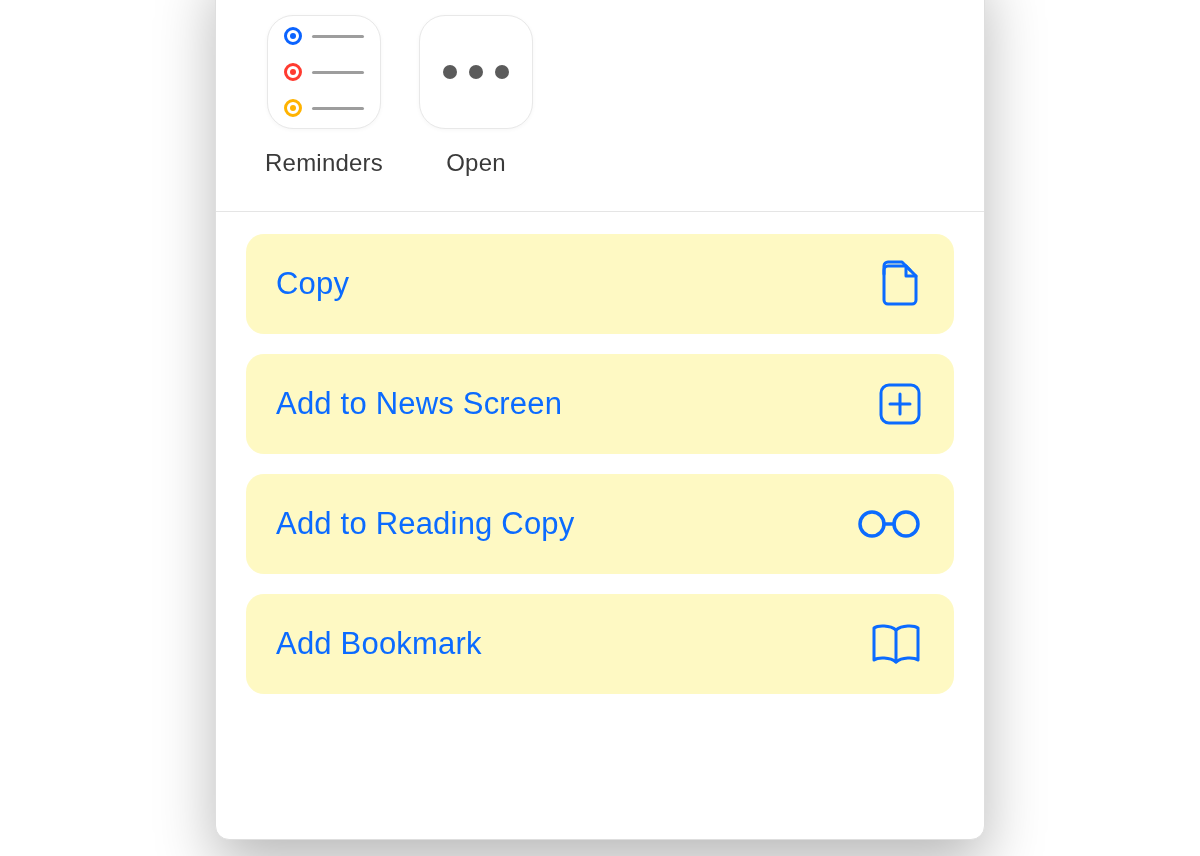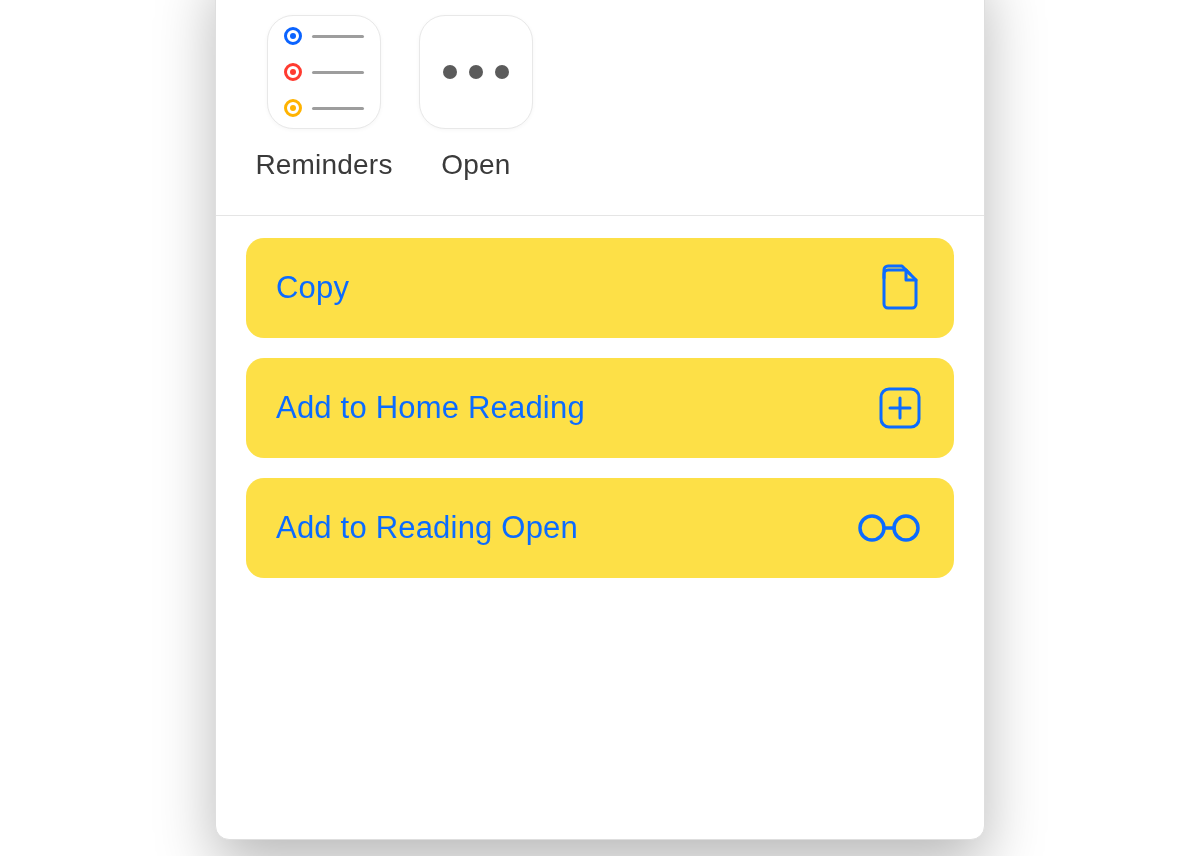--- a/index.html
+++ b/index.html
@@ -52,21 +52,21 @@
     background: #ffffff;
     border: 1px solid #e8e8e8;
     box-shadow: 0 1px 4px rgba(0,0,0,0.04);
     display: flex;
     align-items: center;
     justify-content: center;
     position: relative;
   }
   .app-label {
     margin-top: 20px;
-    font-size: 28px;
+    font-size: 24px;
     color: #3a3a3a;
     letter-spacing: 0.2px;
   }
 
   
   .rem-lines { display:flex; flex-direction:column; gap:18px; }
   .rem-line { display:flex; align-items:center; gap:10px; }
   .rem-dot {
     width: 18px; height: 18px; border-radius: 50%;
     border: 3px solid;
@@ -101,21 +101,21 @@
   }
 
   
   .actions {
     padding: 0 30px 30px 30px;
     display:flex;
     flex-direction:column;
     gap:20px;
   }
   .action {
-    background:#fde047;
+    background:#fef9c3;
     border-radius:18px;
     height:100px;
     padding: 0 32px 0 30px;
     display:flex;
     align-items:center;
     justify-content:space-between;
     cursor:pointer;
   }
   .action-label {
     font-size:31px;
@@ -182,38 +182,47 @@
           <svg width="50" height="56" viewBox="0 0 50 56" fill="none" stroke="#0b6bff" stroke-width="3" stroke-linejoin="round" stroke-linecap="round">
             <path d="M16 10 H34 L44 20 V44 A4 4 0 0 1 40 48 H16 A4 4 0 0 1 12 44 V14 A4 4 0 0 1 16 10 Z"></path>
             <path d="M34 10 V20 H44"></path>
             <path d="M12 18 V10 A4 4 0 0 1 16 6 H30 L38 14"></path>
           </svg>
         </span>
       </div>
 
 
       <div class="action">
-        <span class="action-label">Add to Home Reading</span>
+        <span class="action-label">Add to News Screen</span>
         <span class="action-icon">
           <svg width="44" height="44" viewBox="0 0 44 44" fill="none" stroke="#0b6bff" stroke-width="3" stroke-linecap="round">
             <rect x="3" y="3" width="38" height="38" rx="8"></rect>
             <line x1="22" y1="12" x2="22" y2="32"></line>
             <line x1="12" y1="22" x2="32" y2="22"></line>
           </svg>
         </span>
       </div>
 
       <div class="action">
-        <span class="action-label">Add to Reading Open</span>
+        <span class="action-label">Add to Reading Copy</span>
         <span class="action-icon">
           <svg width="66" height="32" viewBox="0 0 66 32" fill="none" stroke="#0b6bff" stroke-width="3.5" stroke-linecap="round">
             <circle cx="16" cy="16" r="12"></circle>
             <circle cx="50" cy="16" r="12"></circle>
             <line x1="28" y1="16" x2="38" y2="16"></line>
           </svg>
         </span>
       </div>
 
+      <div class="action">
+        <span class="action-label">Add Bookmark</span>
+        <span class="action-icon">
+          <svg width="52" height="44" viewBox="0 0 52 44" fill="none" stroke="#0b6bff" stroke-width="3" stroke-linejoin="round" stroke-linecap="round">
+            <path d="M26 8 C20 3 8 3 4 6 V38 C8 35 20 35 26 40 C32 35 44 35 48 38 V6 C44 3 32 3 26 8 Z"></path>
+            <line x1="26" y1="8" x2="26" y2="40"></line>
+          </svg>
+        </span>
+      </div>
 
     </div>
 
   </div>
 </div>
 
 </body></html>

